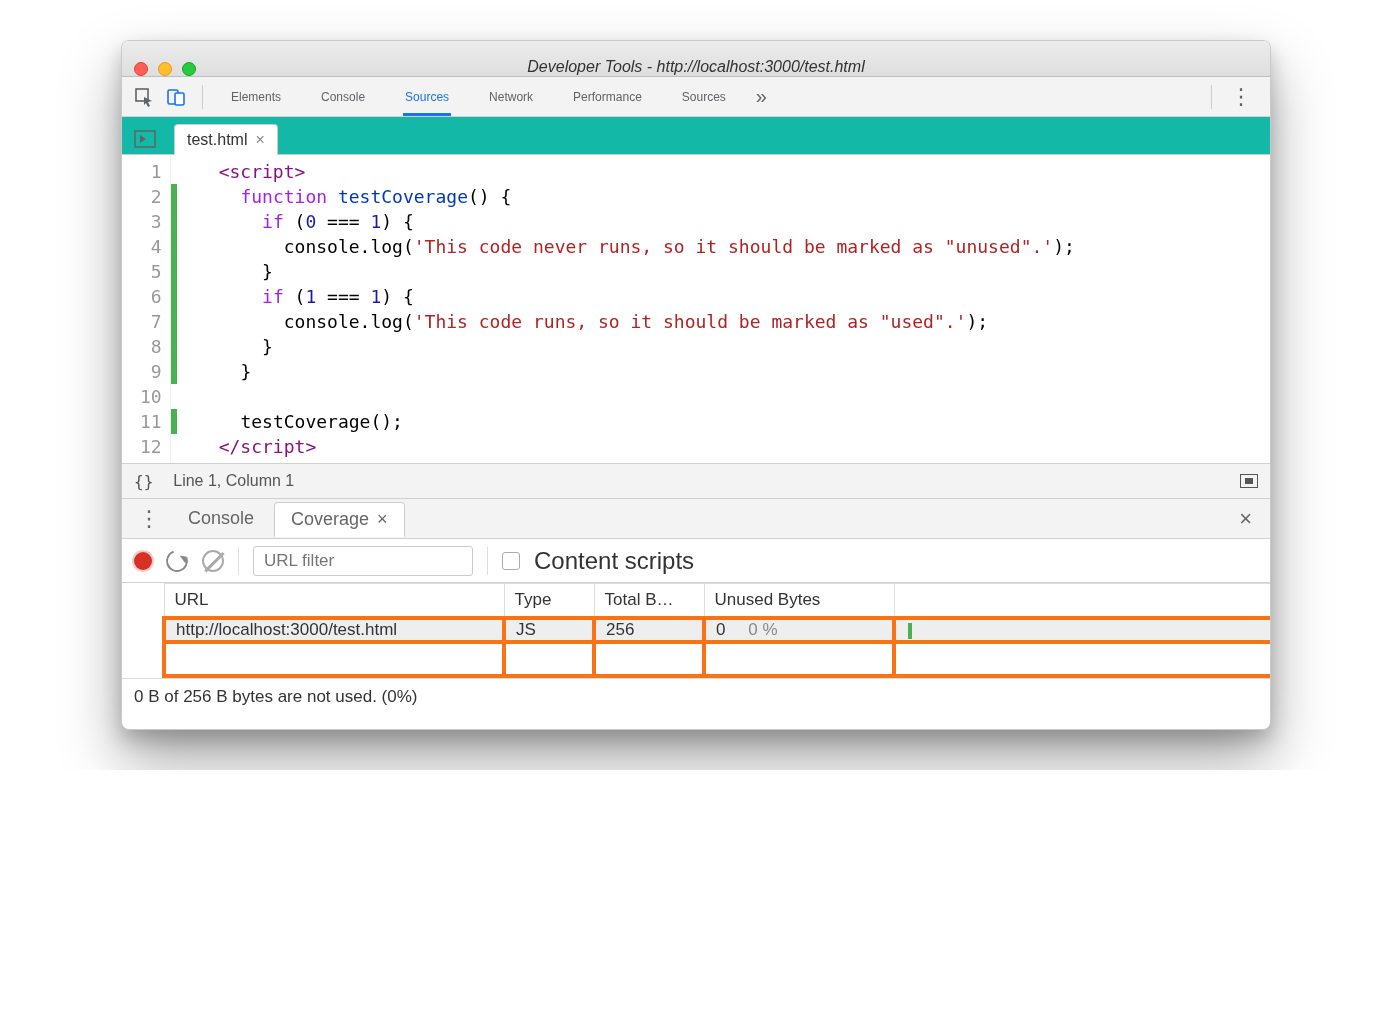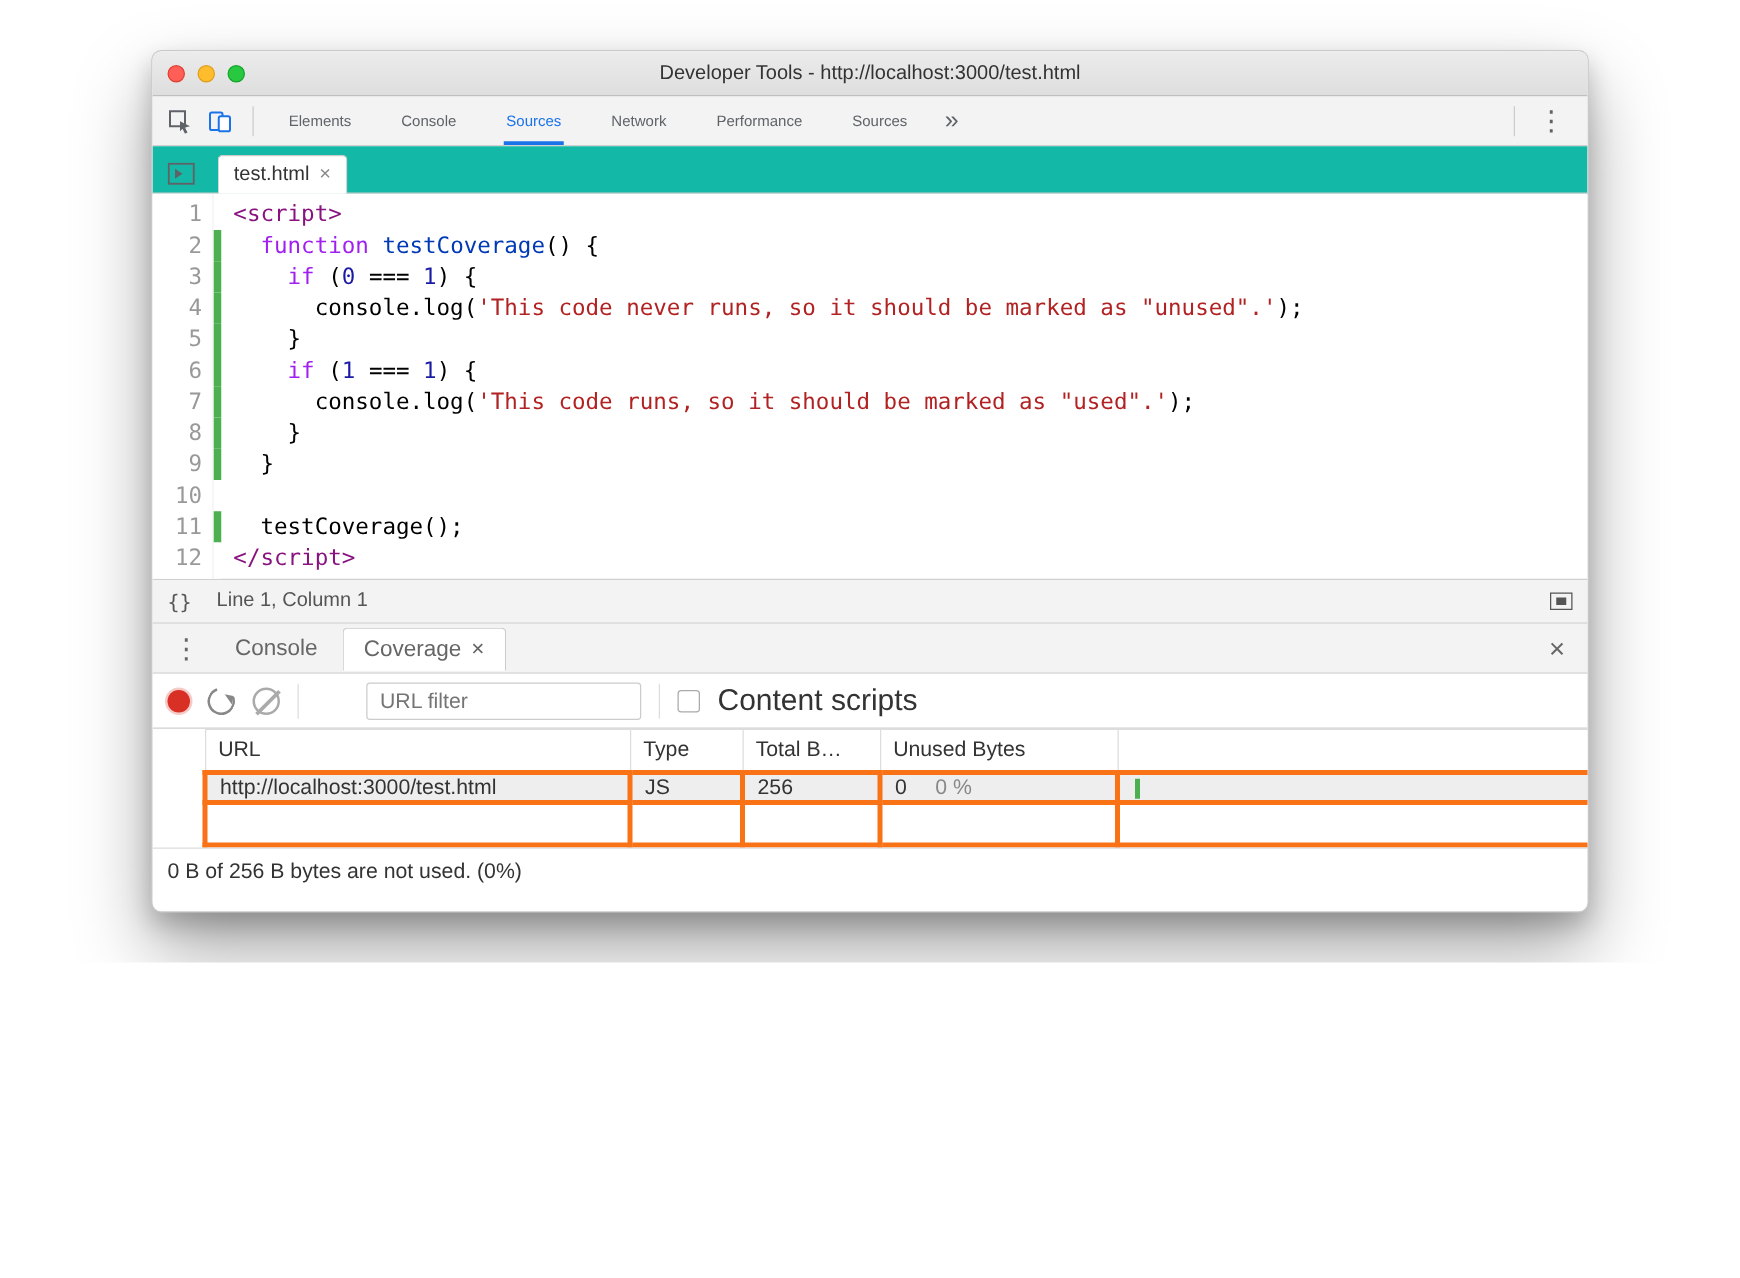--- a/index.html
+++ b/index.html
@@ -17,23 +17,24 @@
     overflow: hidden;
     border: 1px solid #c9c9c9;
     box-shadow: 0 30px 60px rgba(0,0,0,0.35), 0 10px 20px rgba(0,0,0,0.2);
     background: #fff;
   }
   .titlebar {
     height: 36px;
     background: linear-gradient(#ececec, #dedede);
     border-bottom: 1px solid #bfbfbf;
     display: flex;
-    align-items: center;
+    align-items: flex-end;
     padding: 0 12px;
     position: relative;
+    font-style: italic;
   }
   .traffic { display: flex; gap: 10px; }
   .tl { width: 14px; height: 14px; border-radius: 50%; }
   .tl.red { background:#ff5f57; border:1px solid #e33e32;}
   .tl.yellow { background:#ffbd2e; border:1px solid #e09e1a;}
   .tl.green { background:#28c940; border:1px solid #12a526;}
   .title { position:absolute; left:0; right:0; text-align:center; font-size:16px; color:#333; }
   .toolbar {
     height: 40px;
     display:flex; align-items:center;
@@ -75,21 +76,21 @@
     text-align:right;
     color:#999;
     padding:4px 0 4px 0;
     user-select:none;
   }
   .gutter .ln { padding:0 8px 0 18px; height:25px;}
   .cov { width:6px; background:#fff; padding:4px 0;}
   .cov .m { width:6px; height:25px;}
   .cov .g { background:#4caf50;}
   .cov .n { background:#fff;}
-  .code { padding:4px 0 4px 10px; white-space:pre; }
+  .code { padding:4px 0 4px 10px; white-space:pre;margin-left:32px; }
   .c-tag { color:#881280;}
   .c-kw { color:#a020f0;}
   .c-fn { color:#0039b5;}
   .c-num { color:#1a1aa6;}
   .c-str { color:#b22222;}
   .c-plain { color:#000;}
   .statusbar {
     height:36px; border-top:1px solid #d0d0d0; border-bottom:1px solid #d0d0d0;
     background:#f3f3f3; display:flex; align-items:center; padding:0 12px;
     font-size:16px; color:#555;
@@ -121,21 +122,21 @@
     border-bottom:1px solid #d0d0d0; background:#fff;
   }
   .rec { width:18px; height:18px; border-radius:50%; background:#d93025; box-shadow:0 0 0 2px rgba(217,48,37,0.25); cursor:pointer;}
   .reload { width:22px; height:22px; border:2.5px solid #888; border-radius:50%; border-top-color:transparent; transform:rotate(25deg); cursor:pointer; position:relative;}
   .reload::after{content:""; position:absolute; top:-4px; right:-3px; border:5px solid transparent; border-bottom-color:#888; transform:rotate(30deg);}
   .clear { width:22px; height:22px; border:2.5px solid #aaa; border-radius:50%; position:relative; cursor:pointer;}
   .clear::after{content:""; position:absolute; width:2.5px; height:26px; background:#aaa; left:9px; top:-3px; transform:rotate(45deg);}
   .vdiv { width:1px; height:28px; background:#ddd;}
   .urlfilter {
     width:220px; height:30px; border:1px solid #ccc; border-radius:3px;
-    padding:0 10px; font-size:17px; color:#333;margin-left:40px;
+    padding:0 10px; font-size:17px; color:#333;
   }
   .chk { width:18px; height:18px; border:1px solid #aaa; border-radius:3px; cursor:pointer;}
   .chklbl { font-size:24px; color:#333;}
   .covtable { width:100%; border-collapse:collapse; font-size:17px; color:#333;margin-left:40px;}
   .covtable th { text-align:left; font-weight:normal; padding:6px 10px; border:1px solid #ddd; background:#fff;}
   .covtable td { padding:0 10px; border:4px solid #f97316; background:#eeeeee;}
   .covtable .r2 td { background:#fff; height:34px;}
   .covtable .num { text-align:left;}
   .pct { color:#888; padding-left:18px;}
   .bar { display:inline-block; width:4px; height:16px; background:#4caf50; vertical-align:middle; margin-left:2px;}

